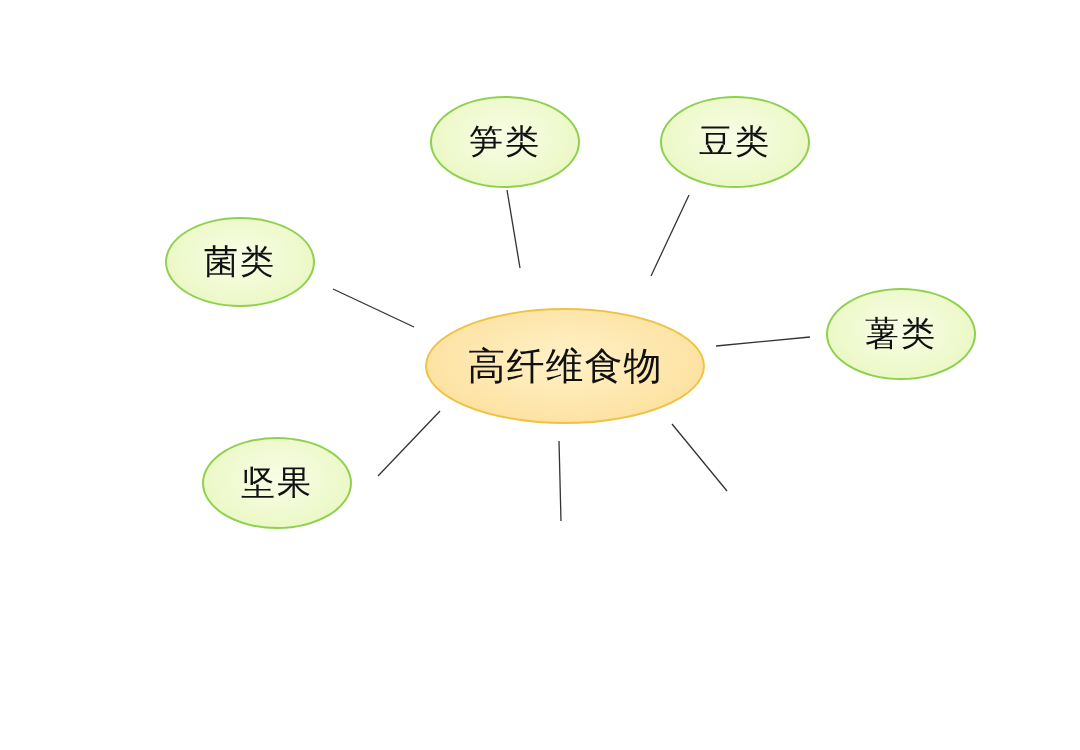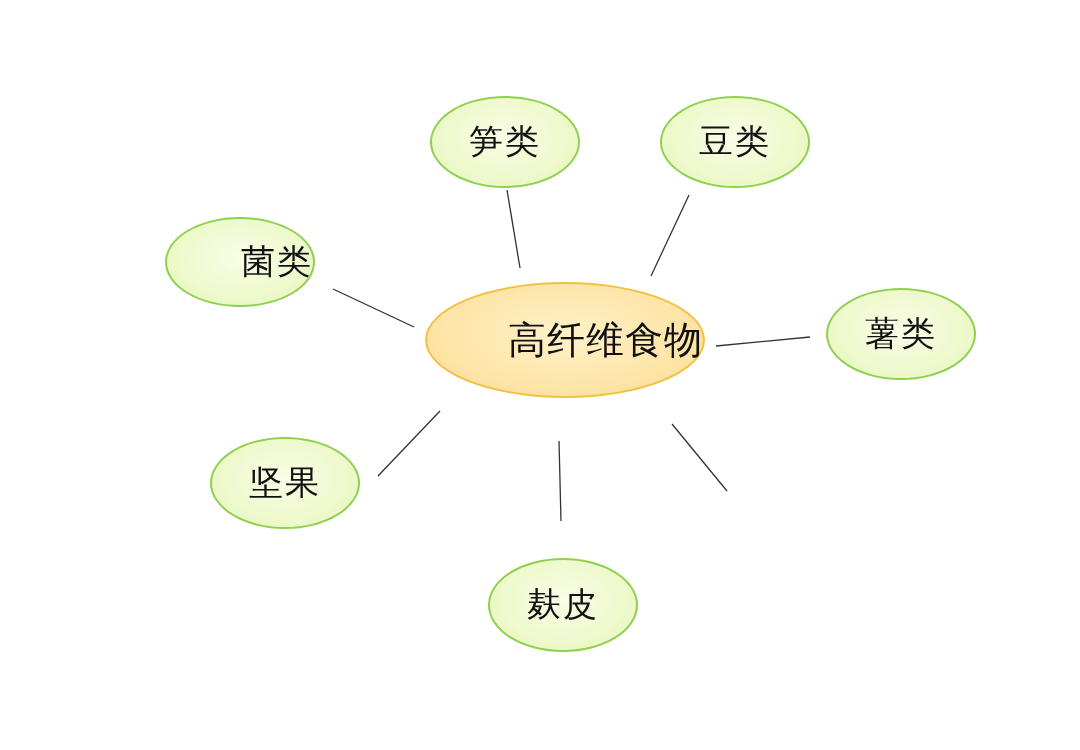--- a/index.html
+++ b/index.html
@@ -34,41 +34,38 @@
   <svg class="links" viewBox="0 0 1080 750">
     <line x1="507" y1="190" x2="520" y2="268" stroke="#333333" stroke-width="1.3"></line>
     <line x1="689" y1="195" x2="651" y2="276" stroke="#333333" stroke-width="1.3"></line>
     <line x1="333" y1="289" x2="414" y2="327" stroke="#333333" stroke-width="1.3"></line>
     <line x1="716" y1="346" x2="810" y2="337" stroke="#333333" stroke-width="1.3"></line>
     <line x1="440" y1="411" x2="378" y2="476" stroke="#333333" stroke-width="1.3"></line>
     <line x1="559" y1="441" x2="561" y2="521" stroke="#333333" stroke-width="1.3"></line>
     <line x1="672" y1="424" x2="727" y2="491" stroke="#333333" stroke-width="1.3"></line>
   </svg>
 
-  <div class="node center" style="left:425px; top:282px; width:280px; height:116px;justify-content:flex-end;">
+  <div class="node center" style="left:425px; top:308px; width:280px; height:116px;">
     <span>高纤维食物</span>
   </div>
 
   <div class="node leaf" style="left:430px; top:96px; width:150px; height:92px;">
     <span>笋类</span>
   </div>
 
   <div class="node leaf" style="left:660px; top:96px; width:150px; height:92px;">
     <span>豆类</span>
   </div>
 
-  <div class="node leaf" style="left:165px; top:217px; width:150px; height:90px;justify-content:flex-end;">
+  <div class="node leaf" style="left:165px; top:217px; width:150px; height:90px;">
     <span>菌类</span>
   </div>
 
   <div class="node leaf" style="left:826px; top:288px; width:150px; height:92px;text-align:right;">
     <span>薯类</span>
   </div>
 
-  <div class="node leaf" style="left:210px; top:437px; width:150px; height:92px;">
+  <div class="node leaf" style="left:202px; top:437px; width:150px; height:92px;">
     <span>坚果</span>
   </div>
 
-  <div class="node leaf" style="left:488px; top:558px; width:150px; height:94px;">
-    <span>麸皮</span>
-  </div>
 
 </div>
 
 </body></html>

